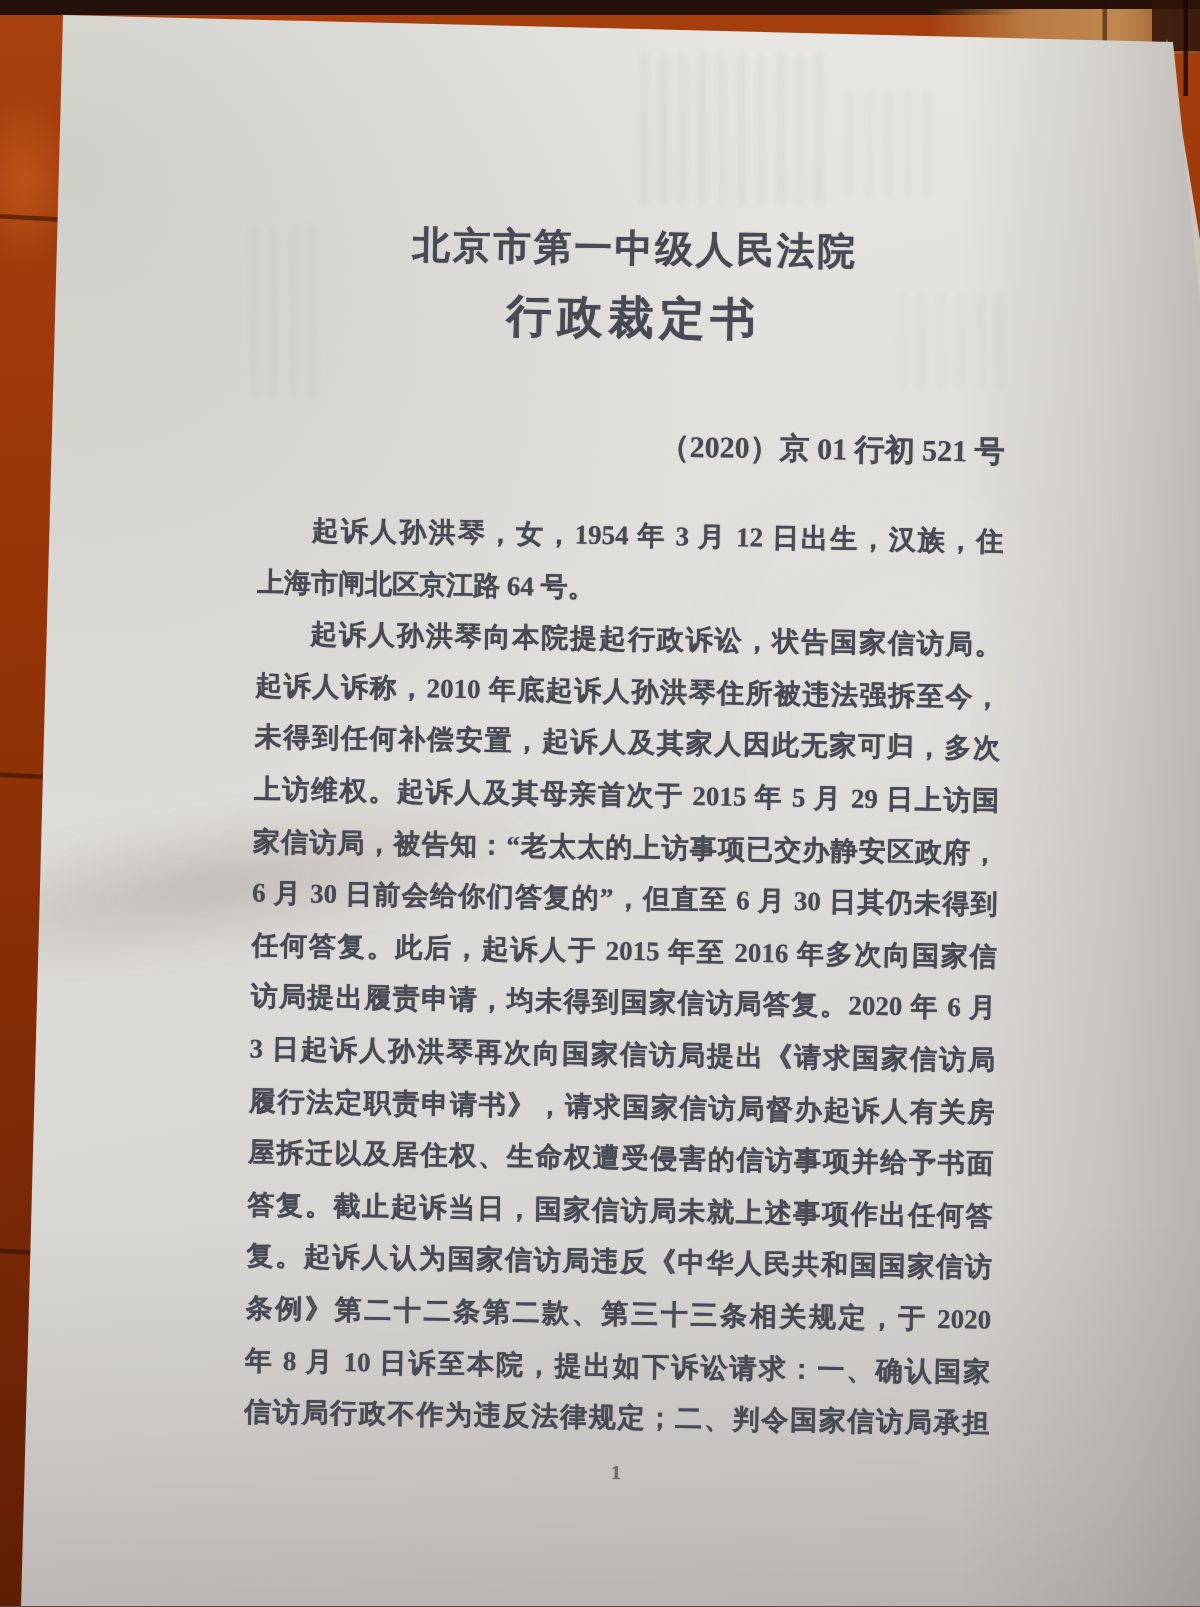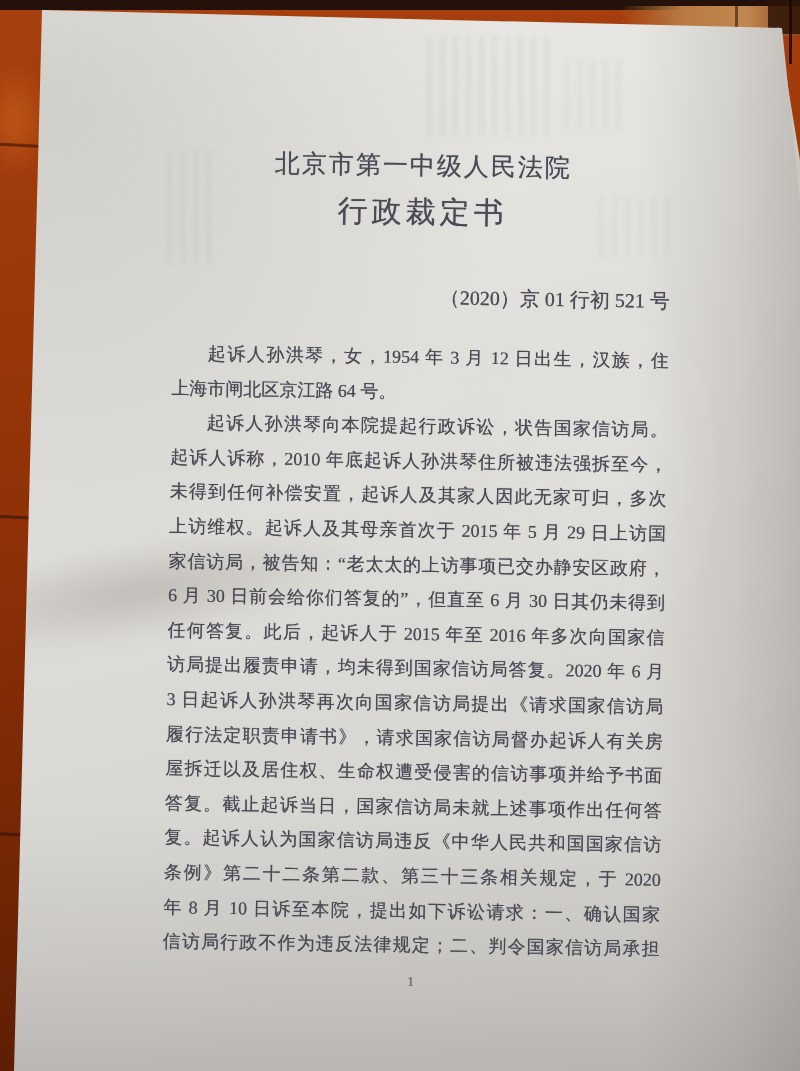--- a/index.html
+++ b/index.html
@@ -26,21 +26,21 @@
 
   
   .sheet-under{position:absolute;inset:0;
     clip-path:polygon(778px 26px,800px 160px,800px 226px,772px 64px);
     background:#cbc7bf;}
 
   
   .paper{position:absolute;inset:0;
     clip-path:polygon(42px 10px,782px 28px,800px 202px,800px 1071px,14px 1071px);
     background:linear-gradient(168deg,#eae9e5 0%,#e3e2de 25%,#dedcd8 50%,#d7d5d2 75%,#cfcdca 100%);
-    filter:drop-shadow(0 -4px 4px rgba(30,10,0,0.5)) drop-shadow(-4px 0 4px rgba(30,10,0,0.4));}
+    filter:drop-shadow(0 -4px 4px rgba(30,10,0,0.5)) drop-shadow(-4px 0 4px rgba(30,10,0,0.4));font-weight:bold;}
   .paper-shade-right{position:absolute;inset:0;
     background:linear-gradient(90deg,transparent 80%,rgba(120,110,100,0.16) 92%,rgba(104,94,86,0.28) 100%);}
   .paper-shade-bottom{position:absolute;inset:0;
     background:linear-gradient(180deg,transparent 76%,rgba(110,104,96,0.14) 92%,rgba(100,94,88,0.22) 100%);}
   .paper-shade-topleft{position:absolute;inset:0;
     background:radial-gradient(circle at 6% 10%,rgba(118,112,104,0.20),transparent 38%);}
   .paper-crease{position:absolute;left:-30px;top:530px;width:420px;height:110px;
     background:radial-gradient(ellipse at 40% 50%,rgba(116,110,102,0.28),transparent 65%);
     filter:blur(7px);transform:rotate(-9deg);}
   .paper-crease2{position:absolute;left:420px;top:300px;width:300px;height:420px;

